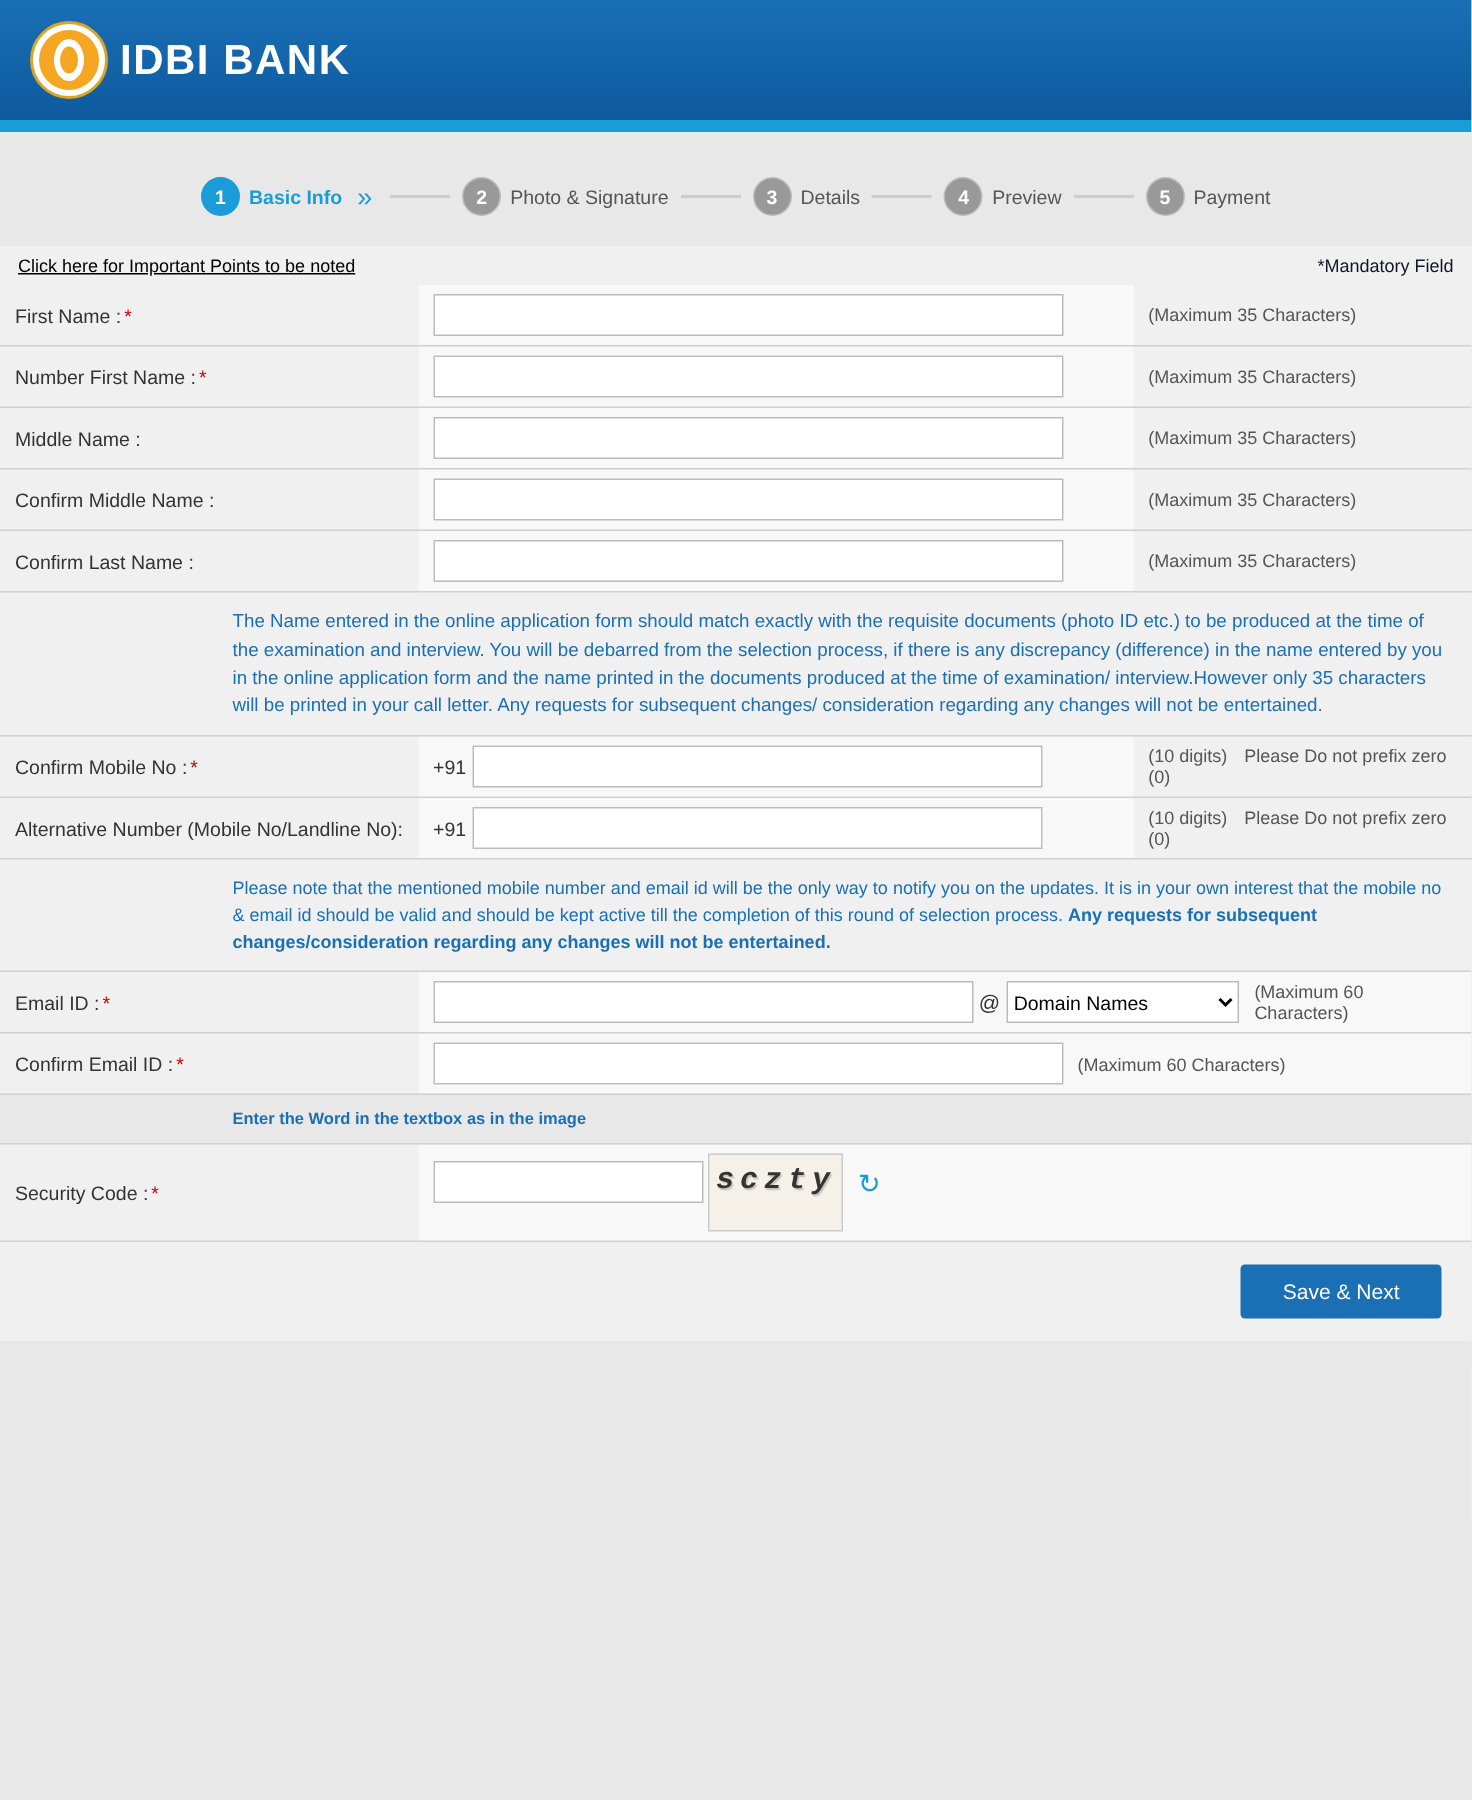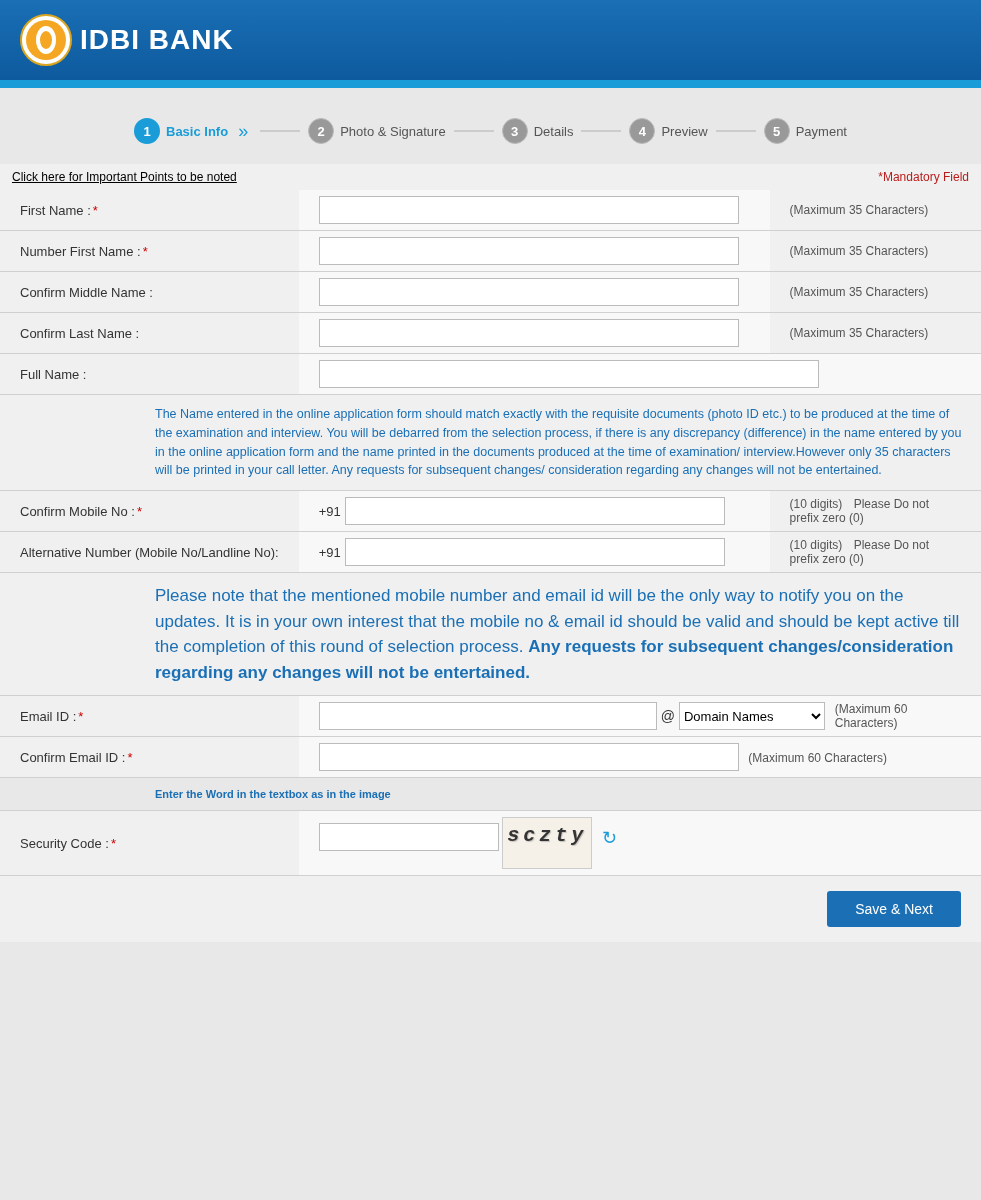--- a/index.html
+++ b/index.html
@@ -98,35 +98,35 @@
       padding: 6px 12px;
       background: #f0f0f0;
     }
     .info-bar .important-link {
       color: #000000;
       font-size: 12px;
       text-decoration: underline;
       cursor: pointer;
     }
     .info-bar .mandatory-note {
-      color: #b91c1c;
+      color: #0f172a;
       font-size: 12px;
       text-align: center;
     }
 
     
     .form-table {
       width: 100%;
       border-collapse: collapse;
     }
     .form-table tr {
       border-bottom: 1px solid #d0d0d0;
     }
     .form-table td {
-      padding: 6px 20px;
+      padding: 6px 10px;
       vertical-align: middle;
     }
     .label-cell {
       width: 155px;
       font-size: 13px;
       color: #333;
       white-space: nowrap;
       background: #f0f0f0;
     }
     .label-cell .required {
@@ -265,21 +265,21 @@
       padding: 10px 28px;
       font-size: 14px;
       cursor: pointer;
       border-radius: 3px;
     }
 
     
     .mobile-notice-row td {
       background: #f0f0f0;
       color: #1a6fb5;
-      font-size: 17px;
+      font-size: 12px;
       line-height: 1.5;
       padding: 10px 12px 10px 155px;
     }
     .mobile-notice-row td strong {
       font-weight: bold;
     }
 
     .alt-label-cell {
       vertical-align: middle;
     }
@@ -355,44 +355,45 @@
       <tr>
         <td class="label-cell">
           <span>Number First Name :</span><span class="required">*</span>
         </td>
         <td class="input-cell">
           <input type="text" class="form-input" style="">
         </td>
         <td class="hint-cell">(Maximum 35 Characters)</td>
       </tr>
 
+      <tr>
+        <td class="label-cell">Middle Name :</td>
+        <td class="input-cell">
+          <input type="text" class="form-input" style="">
+        </td>
+        <td class="hint-cell">(Maximum 35 Characters)</td>
+      </tr>
 
       <tr>
         <td class="label-cell">Confirm Middle Name :</td>
         <td class="input-cell">
           <input type="text" class="form-input" style="">
         </td>
         <td class="hint-cell">(Maximum 35 Characters)</td>
       </tr>
 
 
       <tr>
         <td class="label-cell">Confirm Last Name :</td>
         <td class="input-cell">
           <input type="text" class="form-input" style="">
         </td>
         <td class="hint-cell">(Maximum 35 Characters)</td>
       </tr>
 
-      <tr>
-        <td class="label-cell">Full Name :</td>
-        <td class="input-cell" colspan="2">
-          <input type="text" class="form-input full-name-input" style="">
-        </td>
-      </tr>
 
       <tr class="notice-row">
         <td colspan="3">The Name entered in the online application form should match exactly with the requisite documents (photo ID etc.) to be produced at the time of the examination and interview. You will be debarred from the selection process, if there is any discrepancy (difference) in the name entered by you in the online application form and the name printed in the documents produced at the time of examination/ interview.However only 35 characters will be printed in your call letter. Any requests for subsequent changes/ consideration regarding any changes will not be entertained.</td>
       </tr>
 
 
       <tr>
         <td class="label-cell">
           <span>Confirm Mobile No :</span><span class="required">*</span>
         </td>

